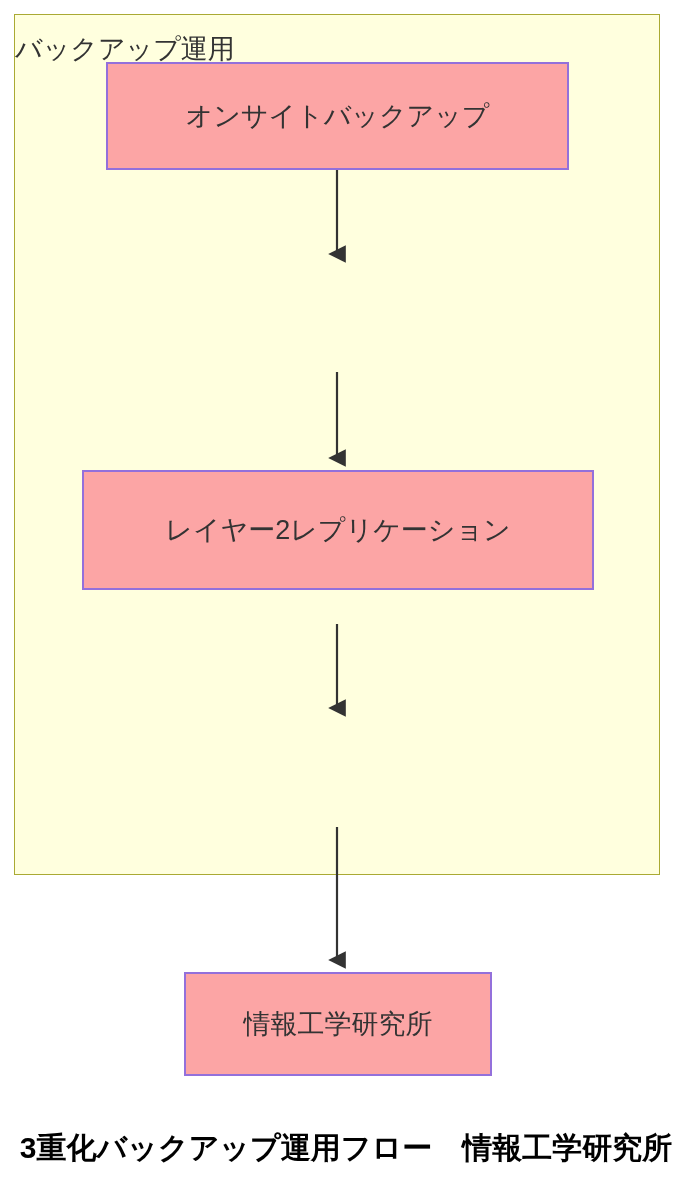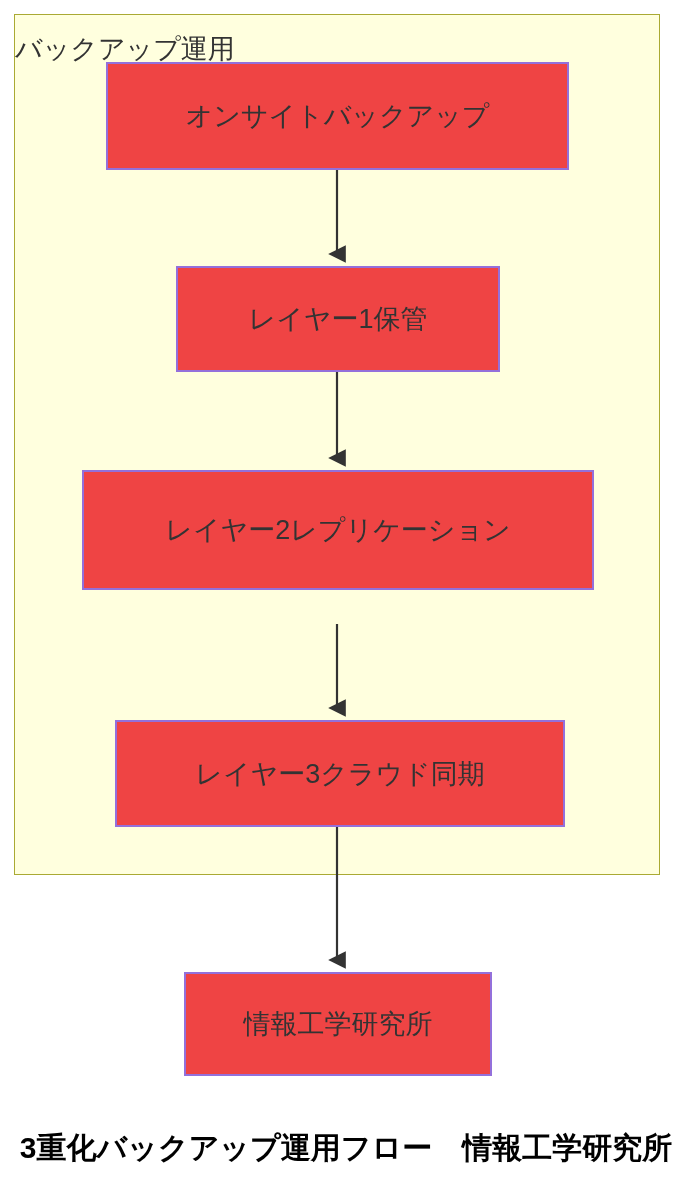--- a/index.html
+++ b/index.html
@@ -44,21 +44,21 @@
     font-size: 27px;
     line-height: 32px;
     color: #333333;
     white-space: nowrap;
   }
 
   
   .node {
     position: absolute;
     box-sizing: border-box;
-    background: #ef4444;
+    background: #fca5a5;
     border: 2px solid #9370db;
     display: flex;
     align-items: center;
     justify-content: center;
     text-align: center;
   }
   .node-label {
     font-size: 27px;
     line-height: 42px;
     color: #333333;
@@ -125,31 +125,25 @@
 
     <g>
       <line x1="337" y1="827" x2="337" y2="960" stroke="#333333" stroke-width="2.2" marker-end="url(#arrow)"></line>
     </g>
   </svg>
 
   <div class="node" id="node-onsite">
     <span class="node-label">オンサイトバックアップ</span>
   </div>
 
-  <div class="node" id="node-layer1">
-    <span class="node-label">レイヤー1保管</span>
-  </div>
 
   <div class="node" id="node-layer2">
     <span class="node-label">レイヤー2レプリケーション</span>
   </div>
 
-  <div class="node" id="node-layer3">
-    <span class="node-label">レイヤー3クラウド同期</span>
-  </div>
 
   <div class="node" id="node-drill">
     <span class="node-label">情報工学研究所</span>
   </div>
 
   <div class="caption">3重化バックアップ運用フロー　情報工学研究所</div>
 
 </div>
 
 </body></html>

